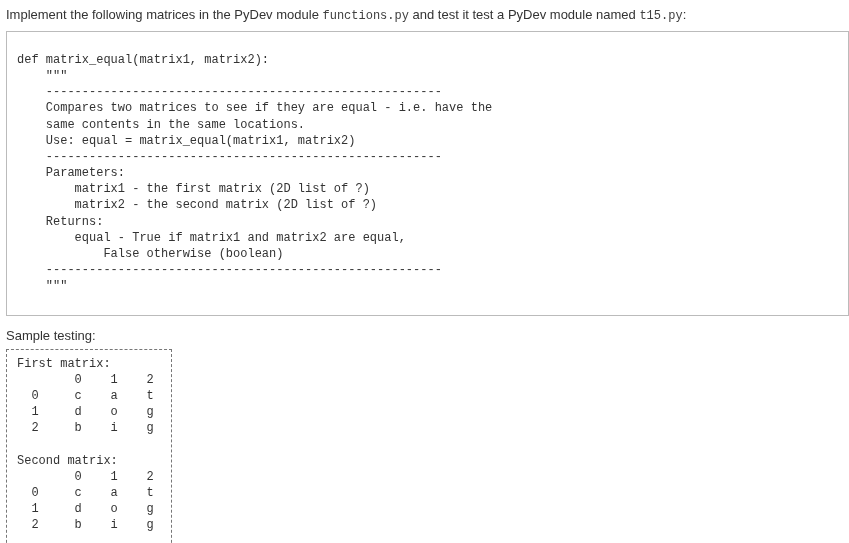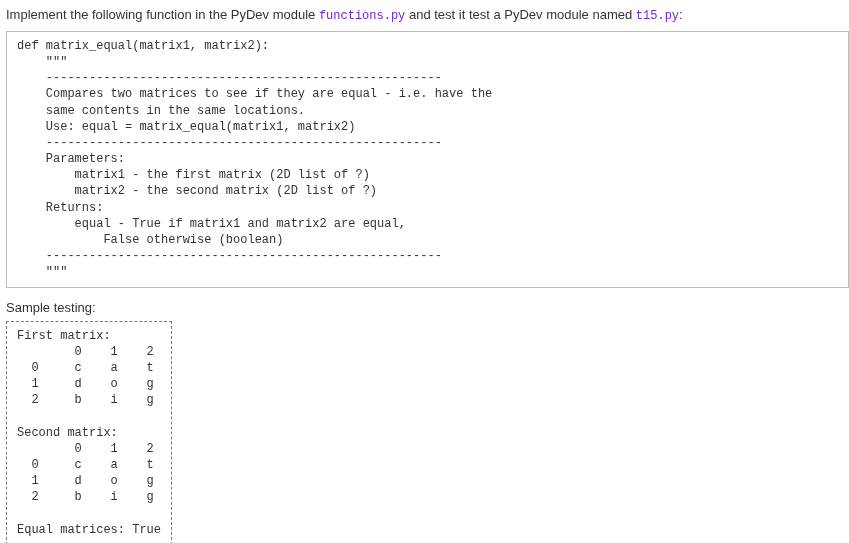--- a/index.html
+++ b/index.html
@@ -11,26 +11,26 @@
     background: #fff;
     width: 849px;
   }
   .instruction {
     margin-bottom: 6px;
     line-height: 1.4;
   }
   code.inline {
     font-family: "Courier New", Courier, monospace;
     font-size: 12px;
-    color: #6d28d9;
+    color: #404040;
   }
   .codebox {
     border: 1px solid #bbb;
     margin: 0 6px 12px 0;
-    padding: 6px 10px;
+    padding: 20px 10px;
   }
   pre {
     margin: 0;
     font-family: "Courier New", Courier, monospace;
     font-size: 12px;
     line-height: 1.35;
     white-space: pre;
     color: #333;
   }
   .section-label {
@@ -42,21 +42,21 @@
     padding: 6px 10px 6px 10px;
     margin: 0 0 6px 0;
   }
 </style>
 </head>
 <body>
 
 
 
 <div class="instruction">
-  <span>Implement the following function in the PyDev module </span><code class="inline">functions.py</code><span> and test it test a PyDev module named </span><code class="inline">t15.py</code><span>:</span>
+  <span>Implement the following matrices in the PyDev module </span><code class="inline">functions.py</code><span> and test it test a PyDev module named </span><code class="inline">t15.py</code><span>:</span>
 </div>
 
 <div class="codebox">
   <pre>def matrix_equal(matrix1, matrix2):
     """
     -------------------------------------------------------
     Compares two matrices to see if they are equal - i.e. have the
     same contents in the same locations.
     Use: equal = matrix_equal(matrix1, matrix2)
     -------------------------------------------------------

